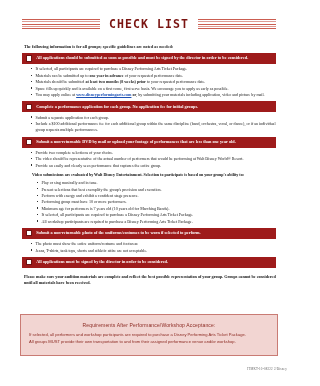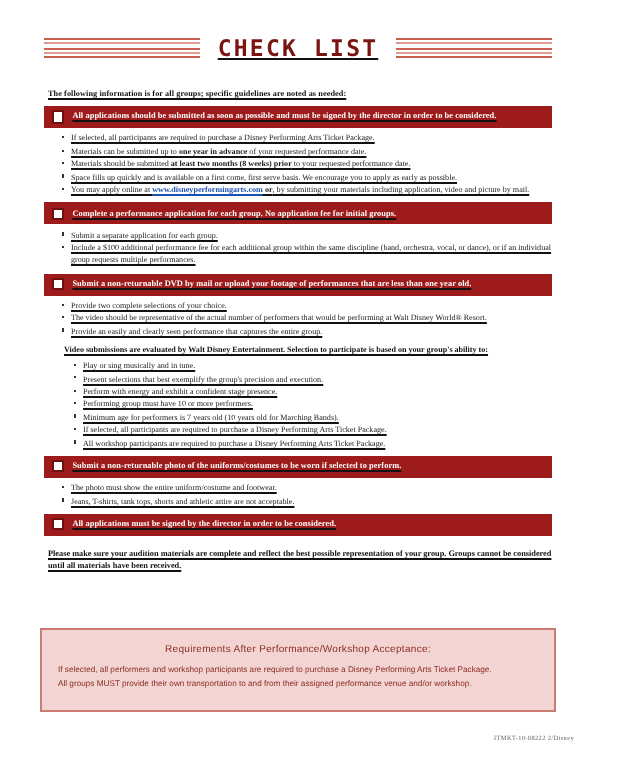--- a/index.html
+++ b/index.html
@@ -8,21 +8,20 @@
     background:#ffffff;
     font-family:"Liberation Serif", serif;
     color:#111;
     overflow:hidden;
   }
   .page{
     width:298px;height:378px;
     box-sizing:border-box;
     padding:0 22px;
     position:relative;
-    text-decoration:underline;
   }
   
   .header{
     display:flex;align-items:center;justify-content:center;
     gap:4px;
     padding-top:13px;
     height:22px;
   }
   .rules{flex:1 1 auto;display:flex;flex-direction:column;gap:1.4px;}
   .rules span{display:block;height:1px;background:#c0392b;opacity:.82;}

